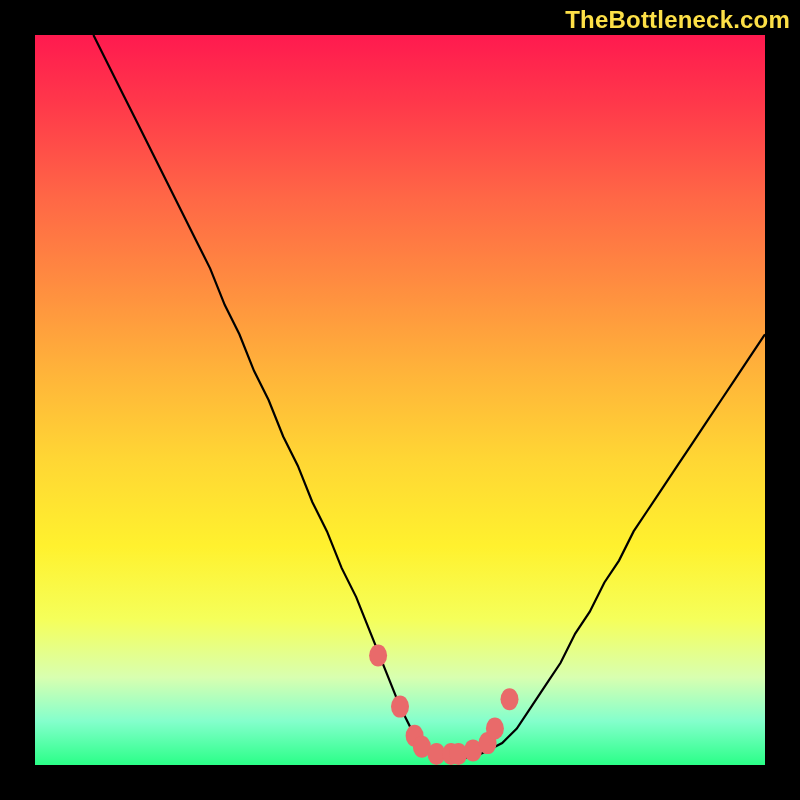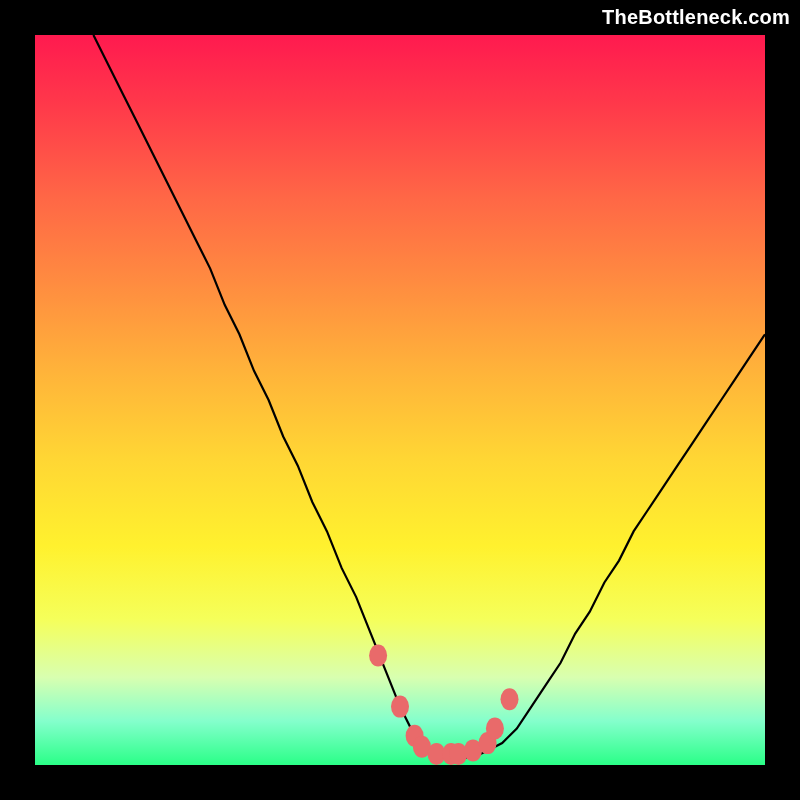--- a/index.html
+++ b/index.html
@@ -40,22 +40,22 @@
   .curve {
     position: absolute;
     left: 0; top: 0;
     width: 730px;
     height: 730px;
   }
   .watermark {
     position: absolute;
     top: 6px;
     right: 10px;
-    color: #ffffff;
-    font-size: 20px;
+    color: #fde047;
+    font-size: 24px;
     letter-spacing: 0.2px;
     font-weight: 600;
   }
 </style>
 </head>
 <body>
 
 <div class="frame">
   <div class="plot">
     <svg class="curve" viewBox="0 0 730 730" preserveAspectRatio="none">

